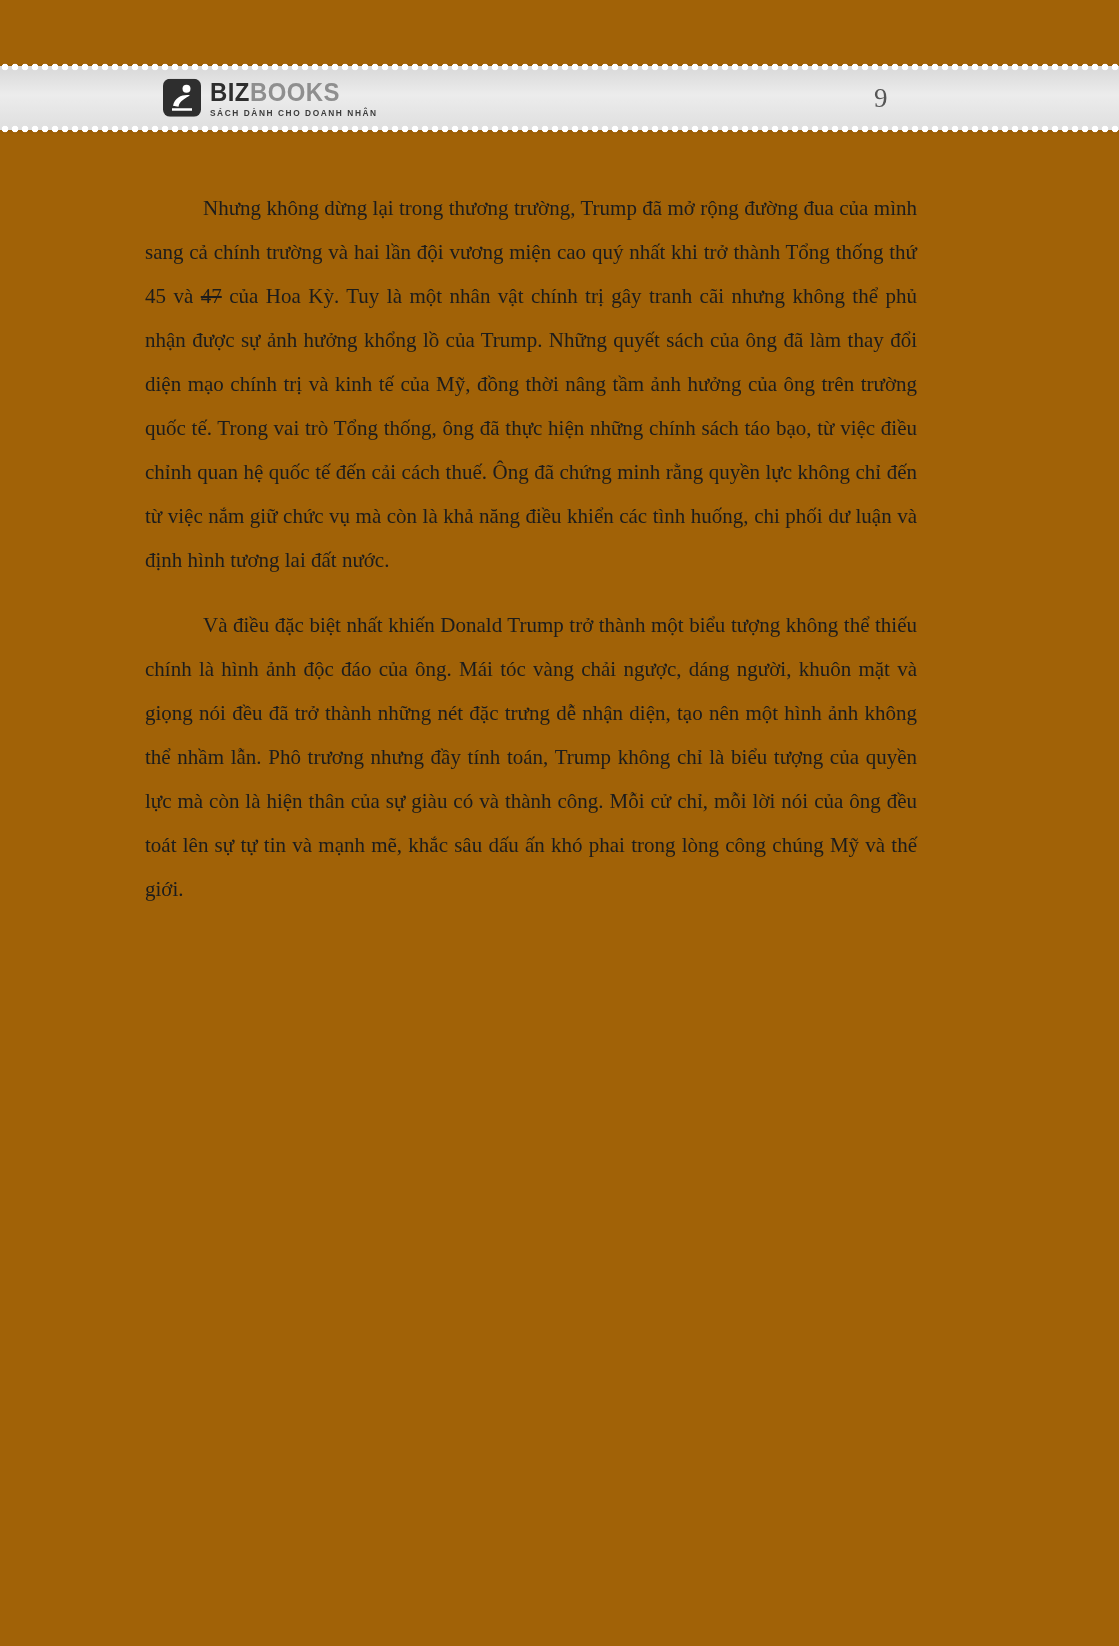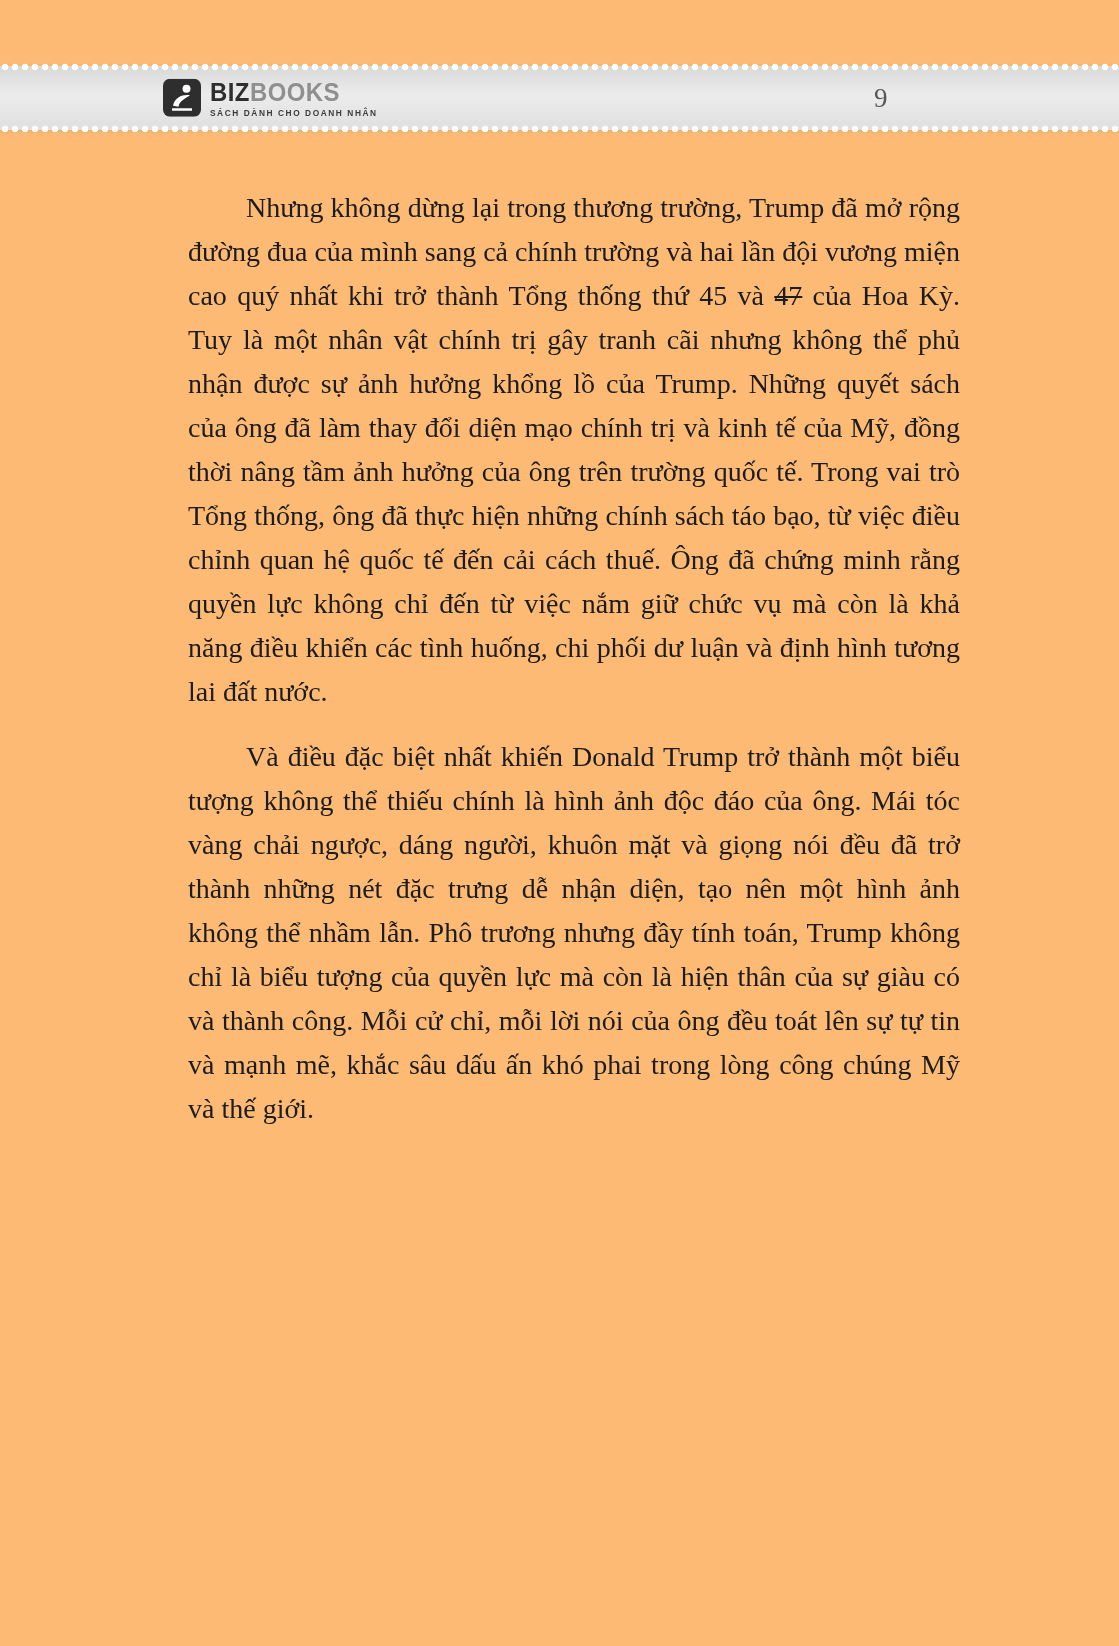--- a/index.html
+++ b/index.html
@@ -3,21 +3,21 @@
 <meta charset="utf-8">
 <title>Book Page</title>
 <style>
   * { box-sizing: border-box; }
   html, body { margin: 0; padding: 0; background: #ffffff; }
 
   .page {
     position: relative;
     width: 1119px;
     height: 1646px;
-    background: #fdba74;
+    background: #a16207;
     overflow: hidden;
     font-family: "Liberation Serif", serif;
   }
 
   
   .band {
     position: absolute;
     left: 0;
     top: 66px;
     width: 100%;
@@ -87,24 +87,23 @@
     color: var(--page-number, #565656);
   }
 
   
   .content {
     position: absolute;
     left: 145px;
     top: 186px;
     width: 772px;
     color: var(--text, #1c1c1c);
-    font-size: 28px;
+    font-size: 21px;
     line-height: 44px;
     text-align: justify;
-    margin-left: 43px;
   }
   .content p { margin: 0 0 21px 0; text-indent: 58px; }
   .strike { text-decoration: line-through; text-decoration-thickness: 2px; }
   .lead { font-weight: bold; font-style: italic; }
 </style>
 </head>
 <body>
 
 <div class="page">
 

